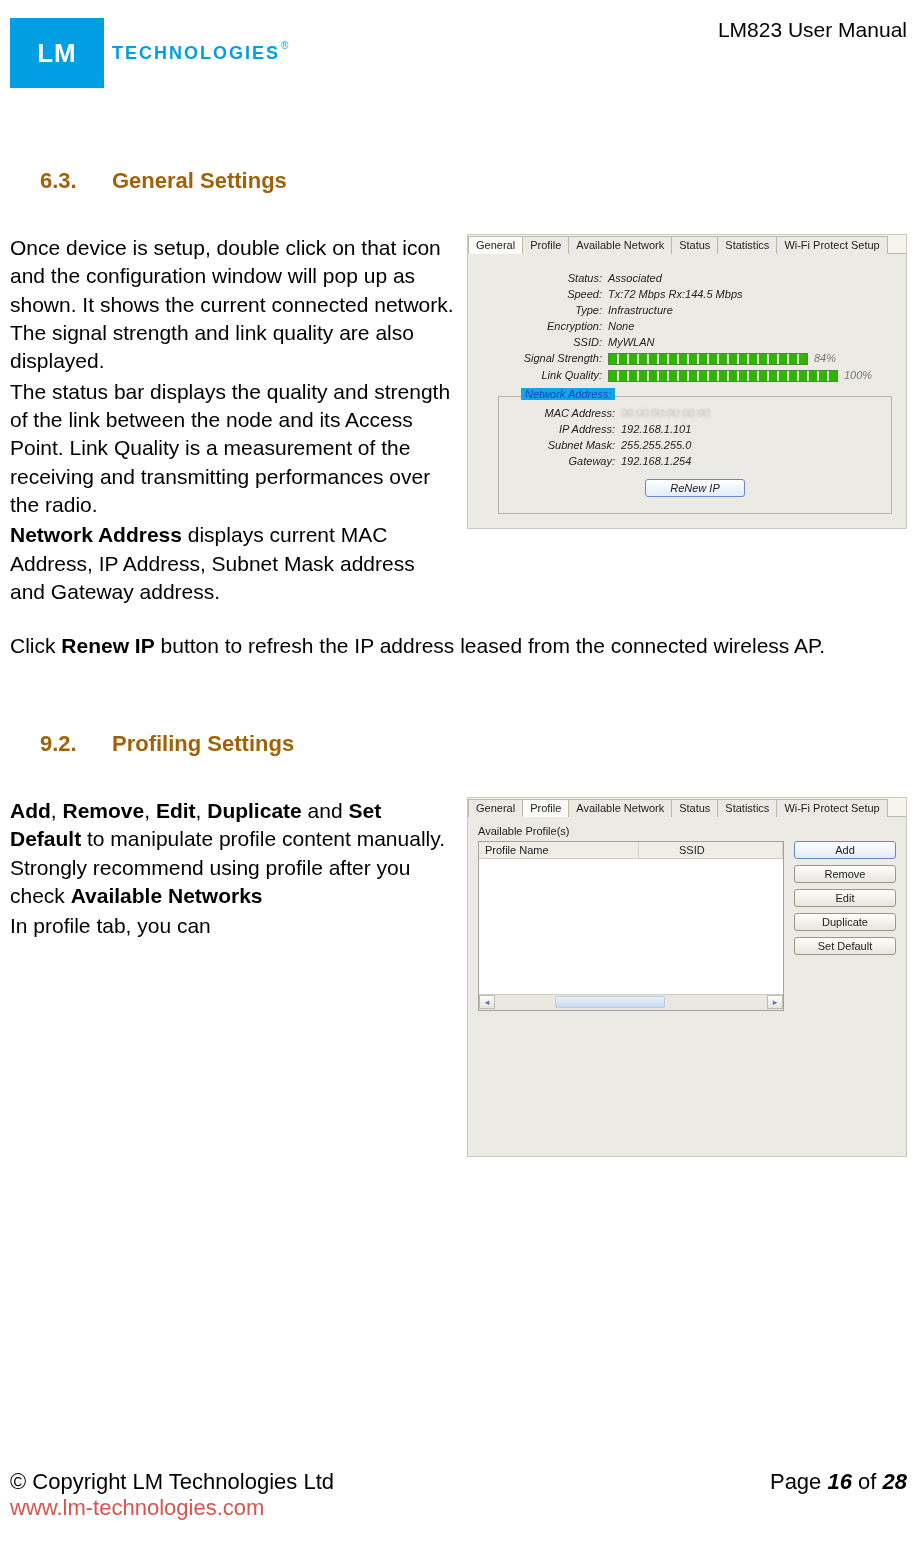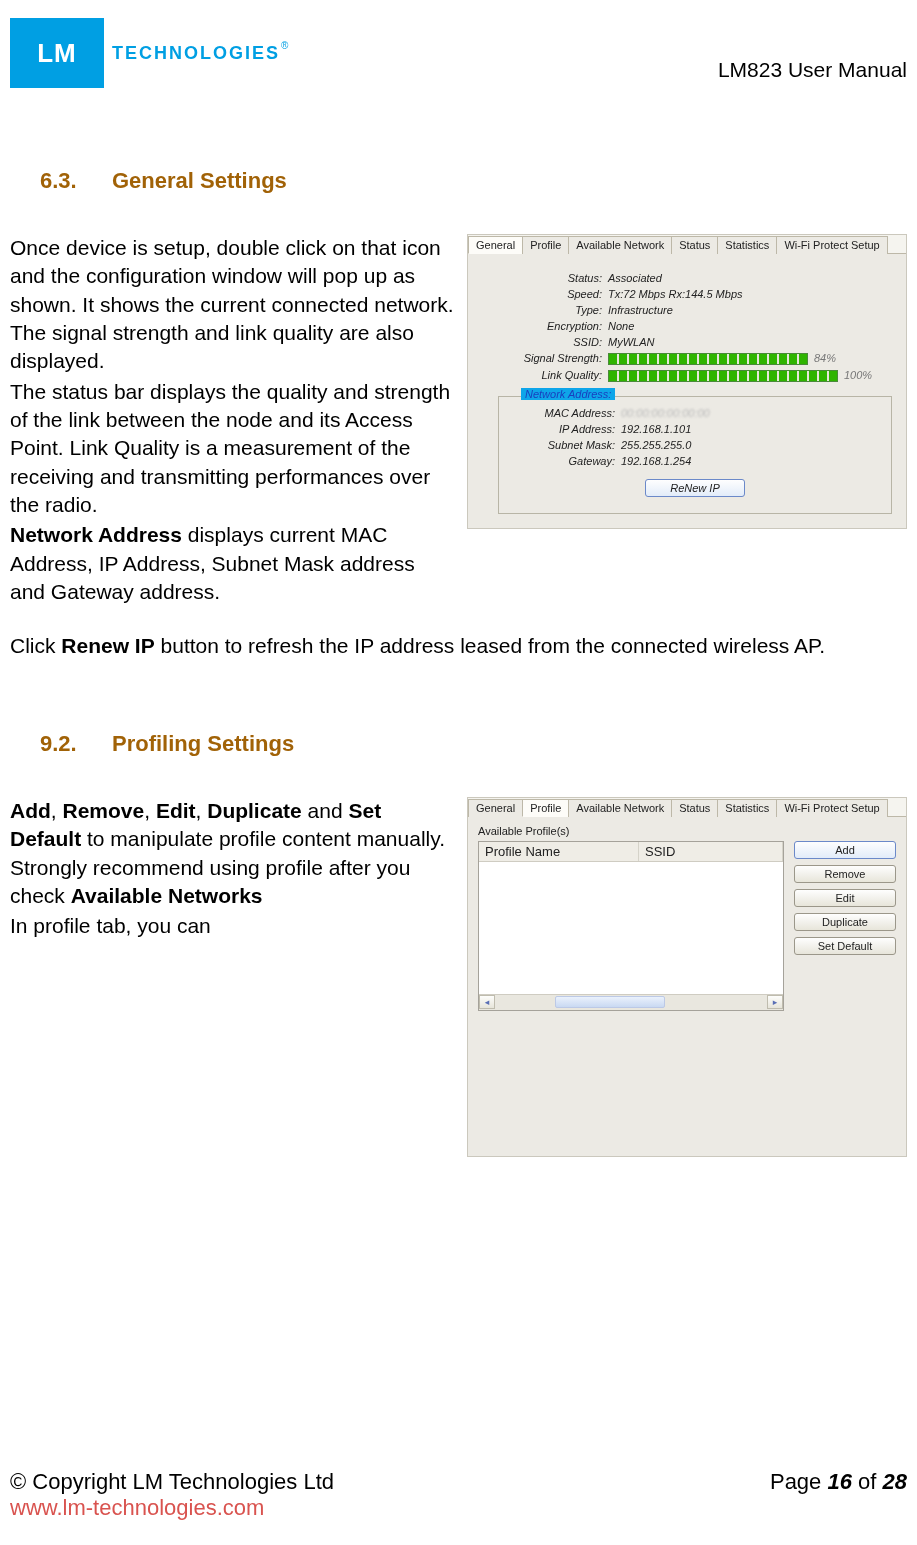--- a/index.html
+++ b/index.html
@@ -10,21 +10,21 @@
     background: #fff;
     position: relative;
     color: #000;
   }
   .page { padding: 0 10px 0 10px; }
   .header-row { display: flex; justify-content: space-between; align-items: flex-start; padding-top: 18px; }
   .logo-block { display: flex; align-items: center; gap: 8px; }
   .logo-sq { width: 94px; height: 70px; background: #009fe3; display: flex; align-items: center; justify-content: center; color: #fff; font-weight: bold; font-size: 26px; letter-spacing: 1px; }
   .logo-text { color: #009fe3; font-weight: bold; letter-spacing: 2px; font-size: 18px; position: relative; }
   .logo-r { color: #009fe3; font-size: 10px; position: relative; top: -10px; left: 1px; }
-  .doc-title { font-size: 21px; margin-top: 40px; }
+  .doc-title { font-size: 21px; }
   .section-heading { color: #a16207; font-weight: bold; font-size: 22px; margin-left: 30px; margin-top: 80px; margin-bottom: 40px; }
   .section-heading .num { display: inline-block; width: 72px; }
   .content-row { display: flex; gap: 12px; align-items: flex-start; }
   .body-text { font-size: 21px; line-height: 1.35; flex: 1 1 auto; }
   .body-text p { margin-bottom: 2px; }
   .shot { flex: 0 0 auto; }
   .panel {
     width: 440px; background: #eceae4; border: 1px solid #cbc8bd; font-family: Tahoma, Arial, sans-serif; font-size: 11px; color: #222;
   }
   .tabstrip { display: flex; background: #f5f4ef; border-bottom: 1px solid #bdb8a8; }
@@ -39,21 +39,21 @@
   .groupbox { border: 1px solid #b8b5a6; margin-top: 14px; padding: 10px 12px 16px 12px; position: relative; }
   .groupbox .legend { position: absolute; top: -9px; left: 22px; background: #0ea5e9; padding: 0 4px; color: #1a3fbe; }
   .winbtn { display: block; width: 100px; margin: 12px auto 0 auto; padding: 2px 0; text-align: center; border: 1px solid #6b89c9; border-radius: 3px; background: linear-gradient(#fefefe, #e2ecf9); font-size: 11px; }
   .blurred { color: #bbb; filter: blur(1px); }
 
   .panel2 { width: 440px; height: 360px; background: #eceae4; border: 1px solid #cbc8bd; font-family: Tahoma, Arial, sans-serif; font-size: 11px; color: #222; }
   .p2body { padding: 8px 10px; }
   .avlabel { margin-bottom: 4px; }
   .listwrap { display: flex; gap: 10px; }
   .listbox { flex: 1; border: 1px solid #a5a29a; background: #fff; height: 170px; display: flex; flex-direction: column; }
-  .listhdr { display: flex; background: #efede6; border-bottom: 1px solid #cfccc2; font-size: 13px; }
+  .listhdr { display: flex; background: #efede6; border-bottom: 1px solid #cfccc2; font-size: 11px; gap: 34px; }
   .listhdr > div { padding: 2px 6px; border-right: 1px solid #d5d3c9; }
   .listhdr .c1 { width: 160px; }
   .listhdr .c2 { flex: 1; }
   .listbody { flex: 1; }
   .hscroll { height: 16px; background: #e9e7df; border-top: 1px solid #cfccc2; display: flex; align-items: center; }
   .hscroll .arrow { width: 16px; height: 14px; border: 1px solid #bfbcae; background: linear-gradient(#fdfdfb,#e7e5da); text-align: center; line-height: 12px; font-size: 9px; color: #5a6fb5; }
   .hscroll .thumb { width: 110px; height: 12px; margin-left: 60px; border: 1px solid #bcc9e6; border-radius: 2px; background: linear-gradient(#eaf1fc,#c9d9f2); }
   .btncol { display: flex; flex-direction: column; gap: 6px; width: 102px; }
   .btncol .winbtn2 { padding: 2px 0; text-align: center; border: 1px solid #9b978a; border-radius: 3px; background: linear-gradient(#fefefe, #e7e5da); font-size: 11px; }
   .btncol .winbtn2.primary { border: 1px solid #6b89c9; background: linear-gradient(#fefefe, #e2ecf9); }

